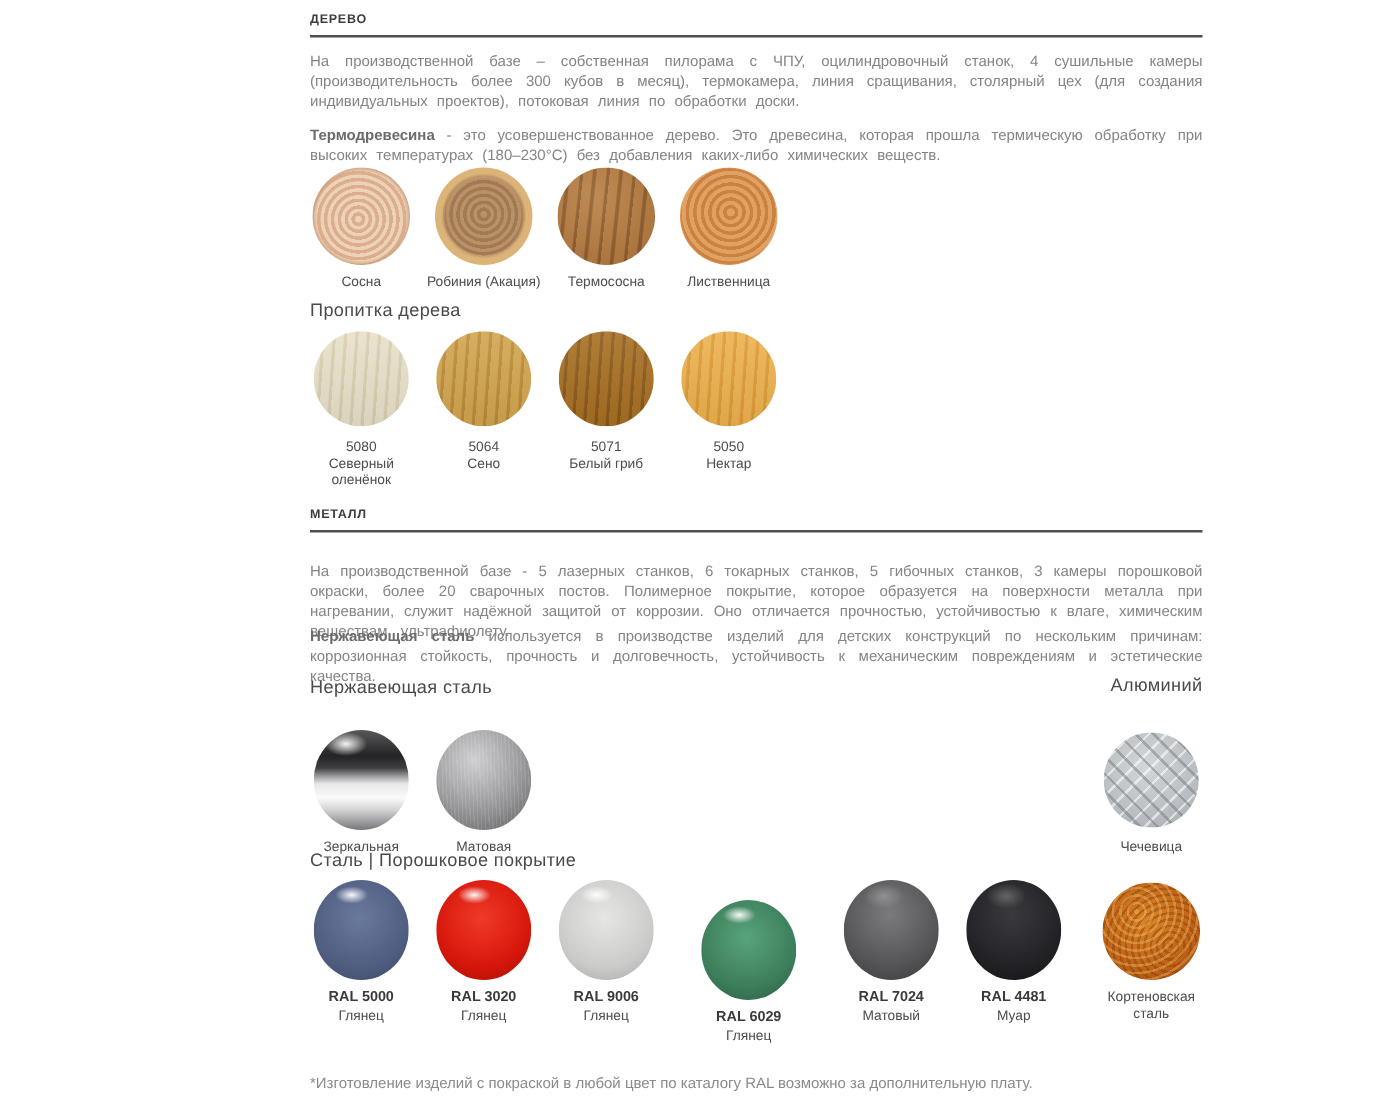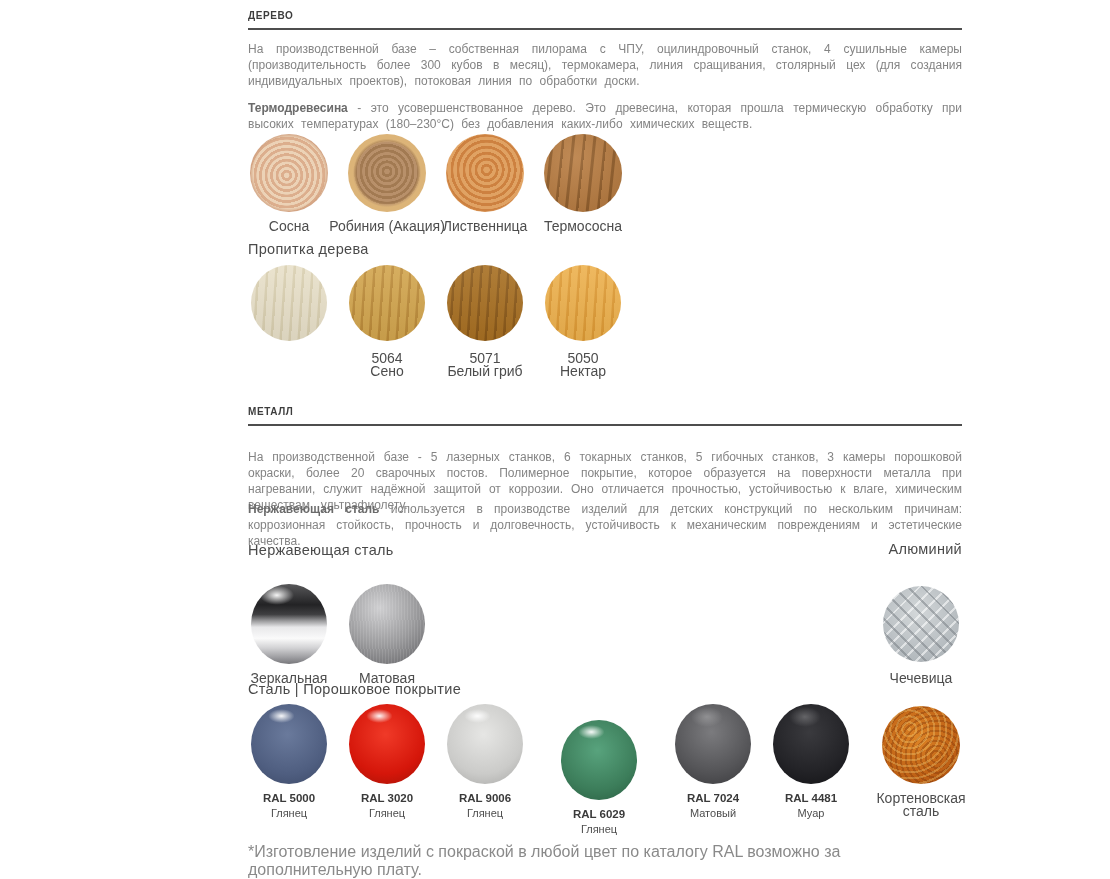--- a/index.html
+++ b/index.html
@@ -9,26 +9,26 @@
   .abs{position:absolute;left:0;width:100%;}
 
   
   .sec-title{font-size:10px;font-weight:bold;color:#3d3d3d;letter-spacing:.6px;
              padding-bottom:7px;border-bottom:2px solid #4e4e4e;}
   .sub-title{font-size:14.5px;color:#4a4a4a;letter-spacing:.3px;}
 
   
   .body-text{font-size:12px;line-height:16px;color:#848484;text-align:justify;word-spacing:4px;}
   .body-text b{color:#6b6b6b;}
-  .footnote{font-size:16px;color:#8a8a8a;}
+  .footnote{font-size:12px;color:#8a8a8a;margin-top:16px;}
 
   
   .row{display:flex;gap:16px;position:absolute;left:0;}
   .col{width:82px;display:flex;flex-direction:column;align-items:center;flex:0 0 82px;}
-  .cap{width:124px;text-align:center;font-size:14px;line-height:13px;color:#4d4d4d;
+  .cap{width:124px;text-align:center;font-size:11px;line-height:13px;color:#4d4d4d;
        white-space:pre-line;margin-top:8px;}
   .cap-imp{margin-top:11px;}
   .cap-code{font-size:11.5px;font-weight:bold;color:#3a3a3a;margin-top:8px;text-align:center;width:124px;}
   .cap-finish{font-size:11px;color:#4d4d4d;margin-top:3px;text-align:center;width:124px;}
 
   
   .circ{width:78px;height:78px;border-radius:50%;}
   .circ-sm{width:76px;height:76px;border-radius:50%;}
   .egg{width:76px;height:80px;border-radius:50%;}
 
@@ -91,34 +91,37 @@
     <div class="row" style="top:134px;">
       <figure class="col" style="margin:0;">
         <div class="circ sw-pine" style="--c1: #ecd2b6; --c2: #dcae8d; --c3: #cf9f7e;"></div>
         <figcaption class="cap">Сосна</figcaption>
       </figure>
       <figure class="col" style="margin:0;">
         <div class="circ sw-robinia" style="--c1: #dcb478; --c2: #b8906a; --c3: #a27a52; --c4: #6b4a2c;"></div>
         <figcaption class="cap">Робиния (Акация)</figcaption>
       </figure>
       <figure class="col" style="margin:0;">
+        <div class="circ sw-thermo" style="--c1: #b77a3e; --c2: #8f5a26;"></div>
+        <figcaption class="cap">Термососна</figcaption>
+      </figure>
+      <figure class="col" style="margin:0;">
         <div class="circ sw-larch" style="--c1: #e0a263; --c2: #cd8140; --c3: #8a5630;"></div>
         <figcaption class="cap">Лиственница</figcaption>
       </figure>
-      <figure class="col" style="margin:0;">
-        <div class="circ sw-thermo" style="--c1: #b77a3e; --c2: #8f5a26;"></div>
-        <figcaption class="cap">Термососна</figcaption>
-      </figure>
     </div>
 
     <div class="abs sub-title" style="top:241px;">Пропитка дерева</div>
 
     <div class="row" style="top:265px;">
       <figure class="col" style="margin:0;">
         <div class="circ-sm sw-imp" style="--c1: #e8e0c9; --c2: #d9cfb0;"></div>
+        <figcaption class="cap cap-imp">5080
+Северный
+оленёнок</figcaption>
       </figure>
       <figure class="col" style="margin:0;">
         <div class="circ-sm sw-imp" style="--c1: #d2a54e; --c2: #bb8a38;"></div>
         <figcaption class="cap cap-imp">5064
 Сено</figcaption>
       </figure>
       <figure class="col" style="margin:0;">
         <div class="circ-sm sw-imp" style="--c1: #a76f22; --c2: #8a5818;"></div>
         <figcaption class="cap cap-imp">5071
 Белый гриб</figcaption>

